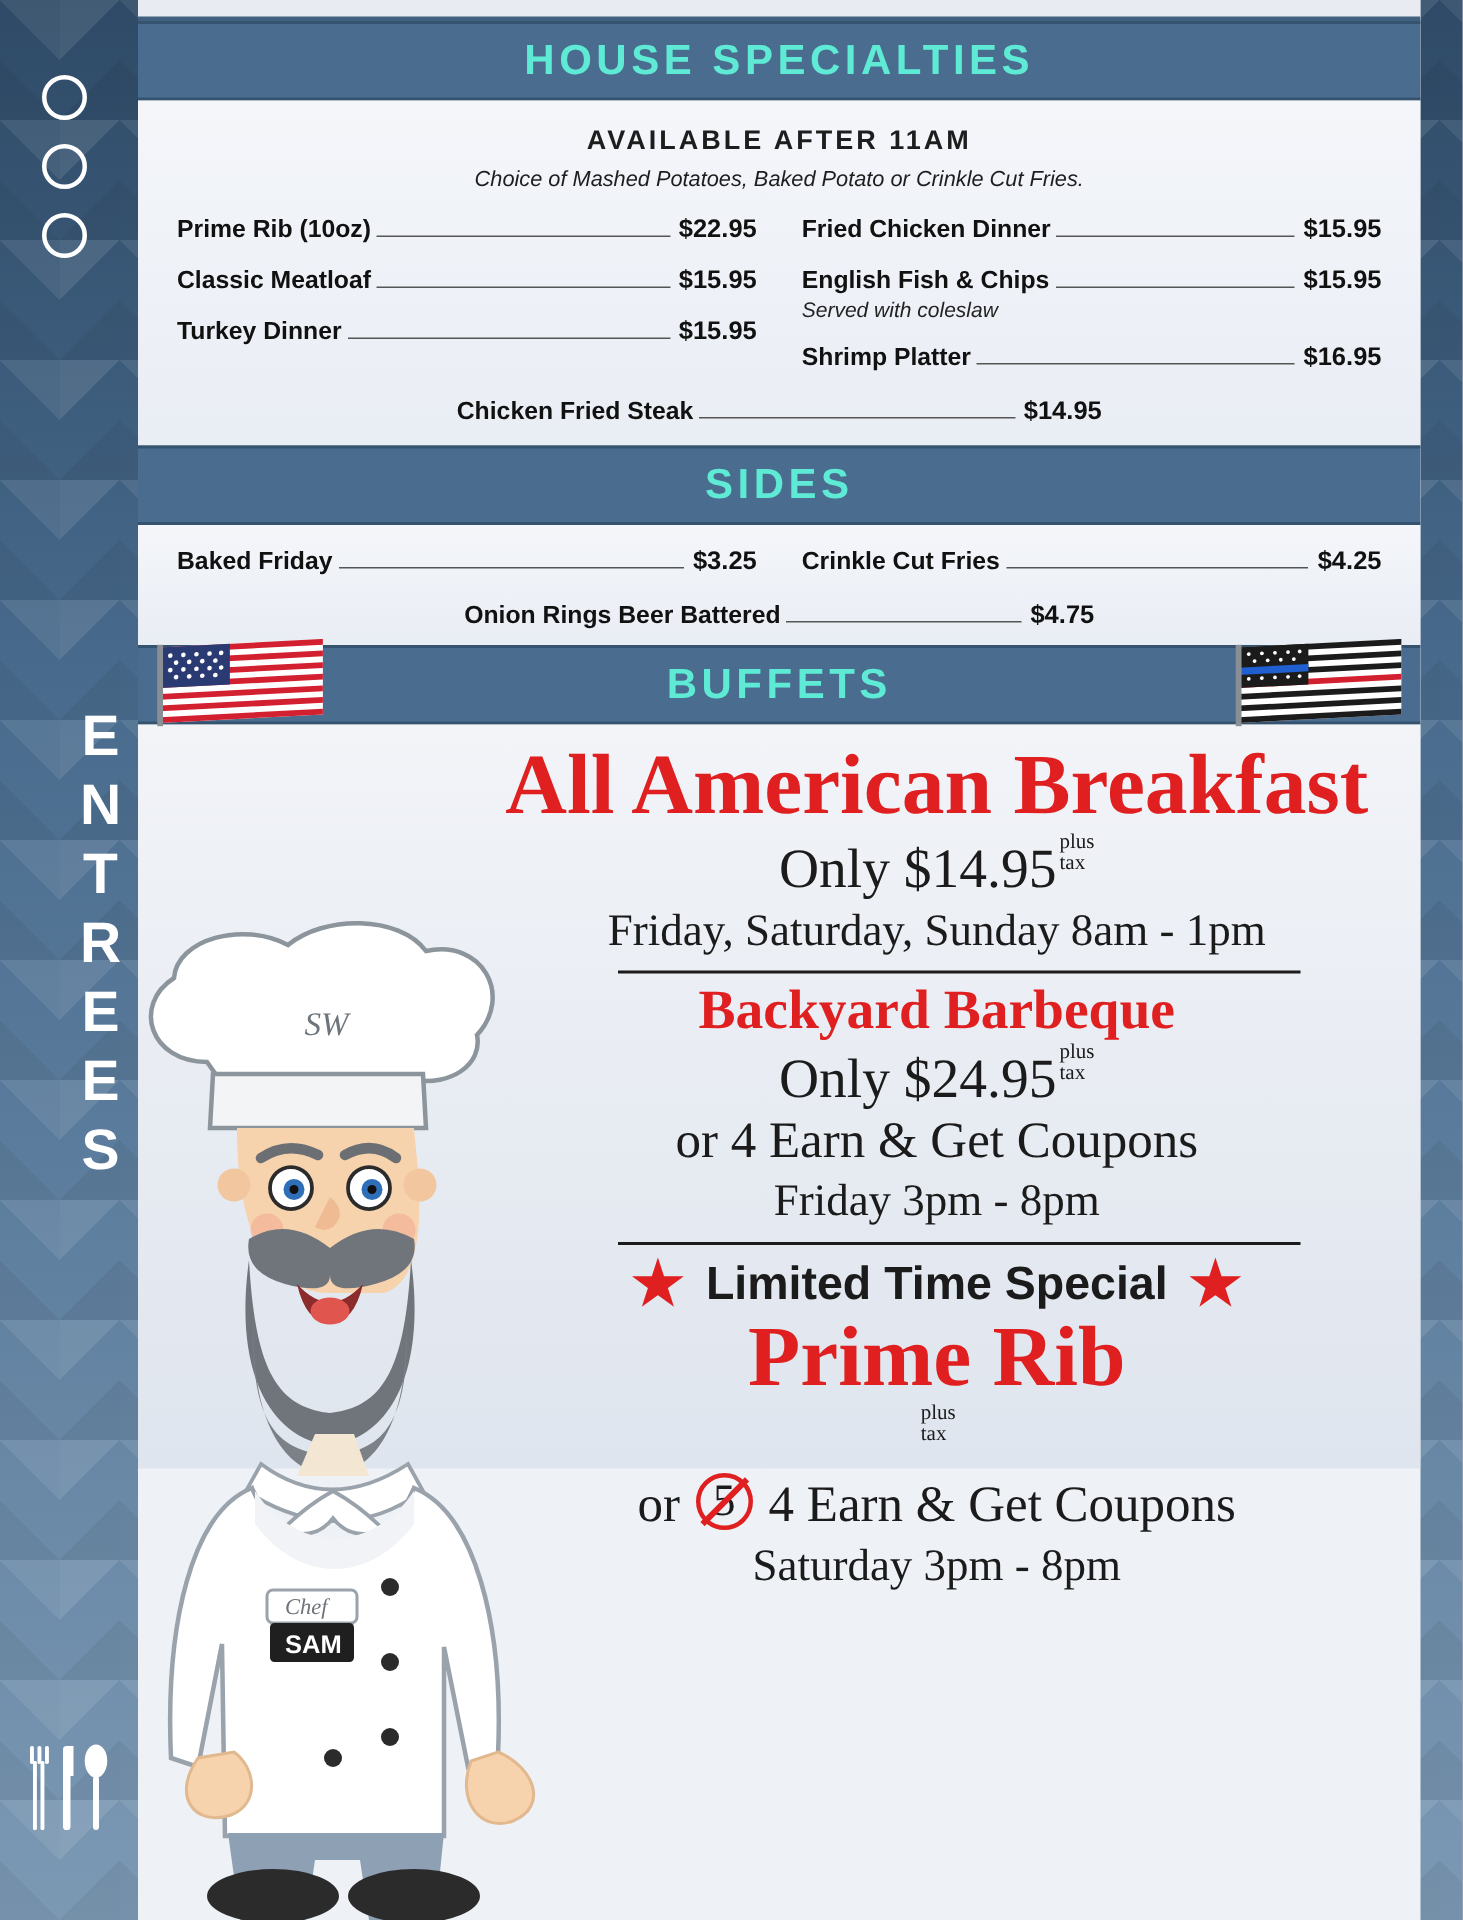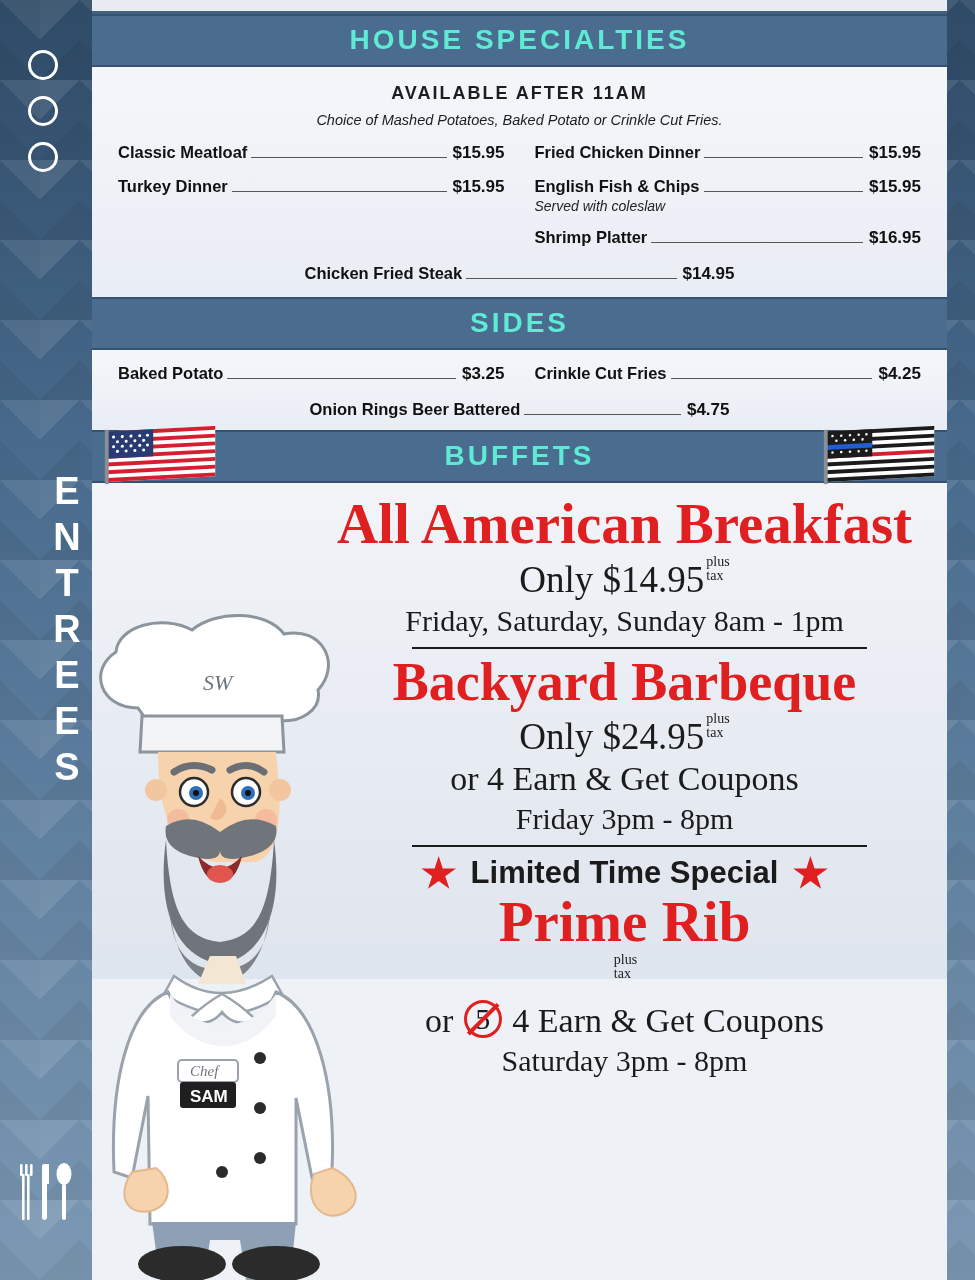--- a/index.html
+++ b/index.html
@@ -174,21 +174,21 @@
     color: #1b1b1b;
     padding-left: 210px;
   }
   .buffet-title {
     font-family: "Liberation Serif", serif;
     color: #e02020;
     font-weight: bold;
     font-size: 57px;
     line-height: 1.02;
   }
-  .buffet-title.small { font-size: 54px; }
+  .buffet-title.small { font-size: 37px; }
   .buffet-price {
     font-size: 37px;
     font-weight: normal;
     line-height: 1.15;
     margin-top: 2px;
   }
   .plustax {
     display: inline-block;
     font-size: 14px;
     line-height: 1.0;
@@ -284,20 +284,27 @@
     <div class="avail">AVAILABLE AFTER 11AM</div>
     <div class="note">
       <div>Choice of Mashed Potatoes, Baked Potato or Crinkle Cut Fries.</div>
     </div>
 
     <div class="grid2">
 
       <div>
         <div class="item">
           <div class="item-line">
+            <span class="item-name">Prime Rib (10oz)</span>
+            <span class="dots"></span>
+            <span class="price">$22.95</span>
+          </div>
+        </div>
+        <div class="item">
+          <div class="item-line">
             <span class="item-name">Classic Meatloaf</span>
             <span class="dots"></span>
             <span class="price">$15.95</span>
           </div>
         </div>
         <div class="item">
           <div class="item-line">
             <span class="item-name">Turkey Dinner</span>
             <span class="dots"></span>
             <span class="price">$15.95</span>
@@ -340,21 +347,21 @@
     </div>
   </div>
 
   <div class="bandhdr">SIDES</div>
 
   <div class="sec-body sides-body">
     <div class="grid2">
       <div>
         <div class="item">
           <div class="item-line">
-            <span class="item-name">Baked Potato</span>
+            <span class="item-name">Baked Friday</span>
             <span class="dots"></span>
             <span class="price">$3.25</span>
           </div>
         </div>
       </div>
       <div>
         <div class="item">
           <div class="item-line">
             <span class="item-name">Crinkle Cut Fries</span>
             <span class="dots"></span>

